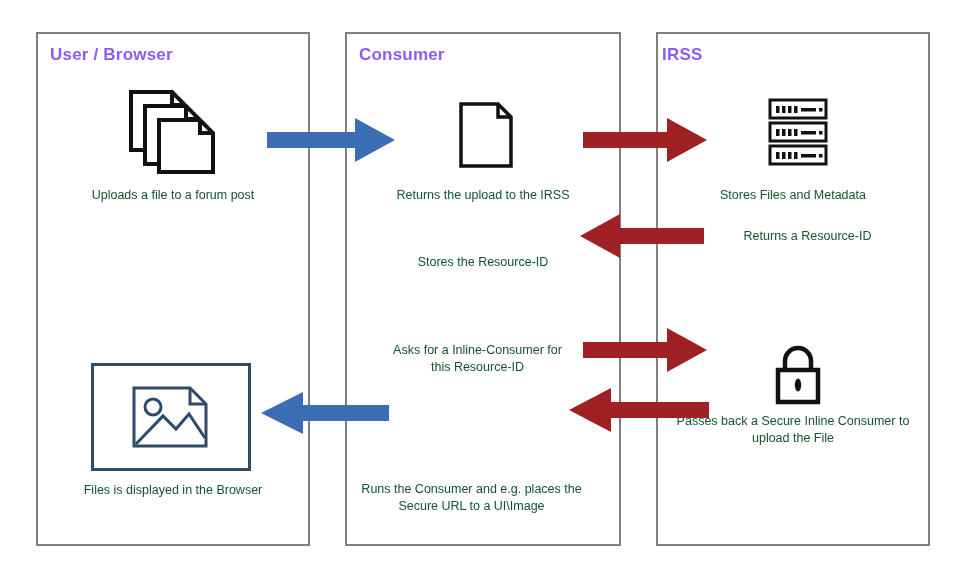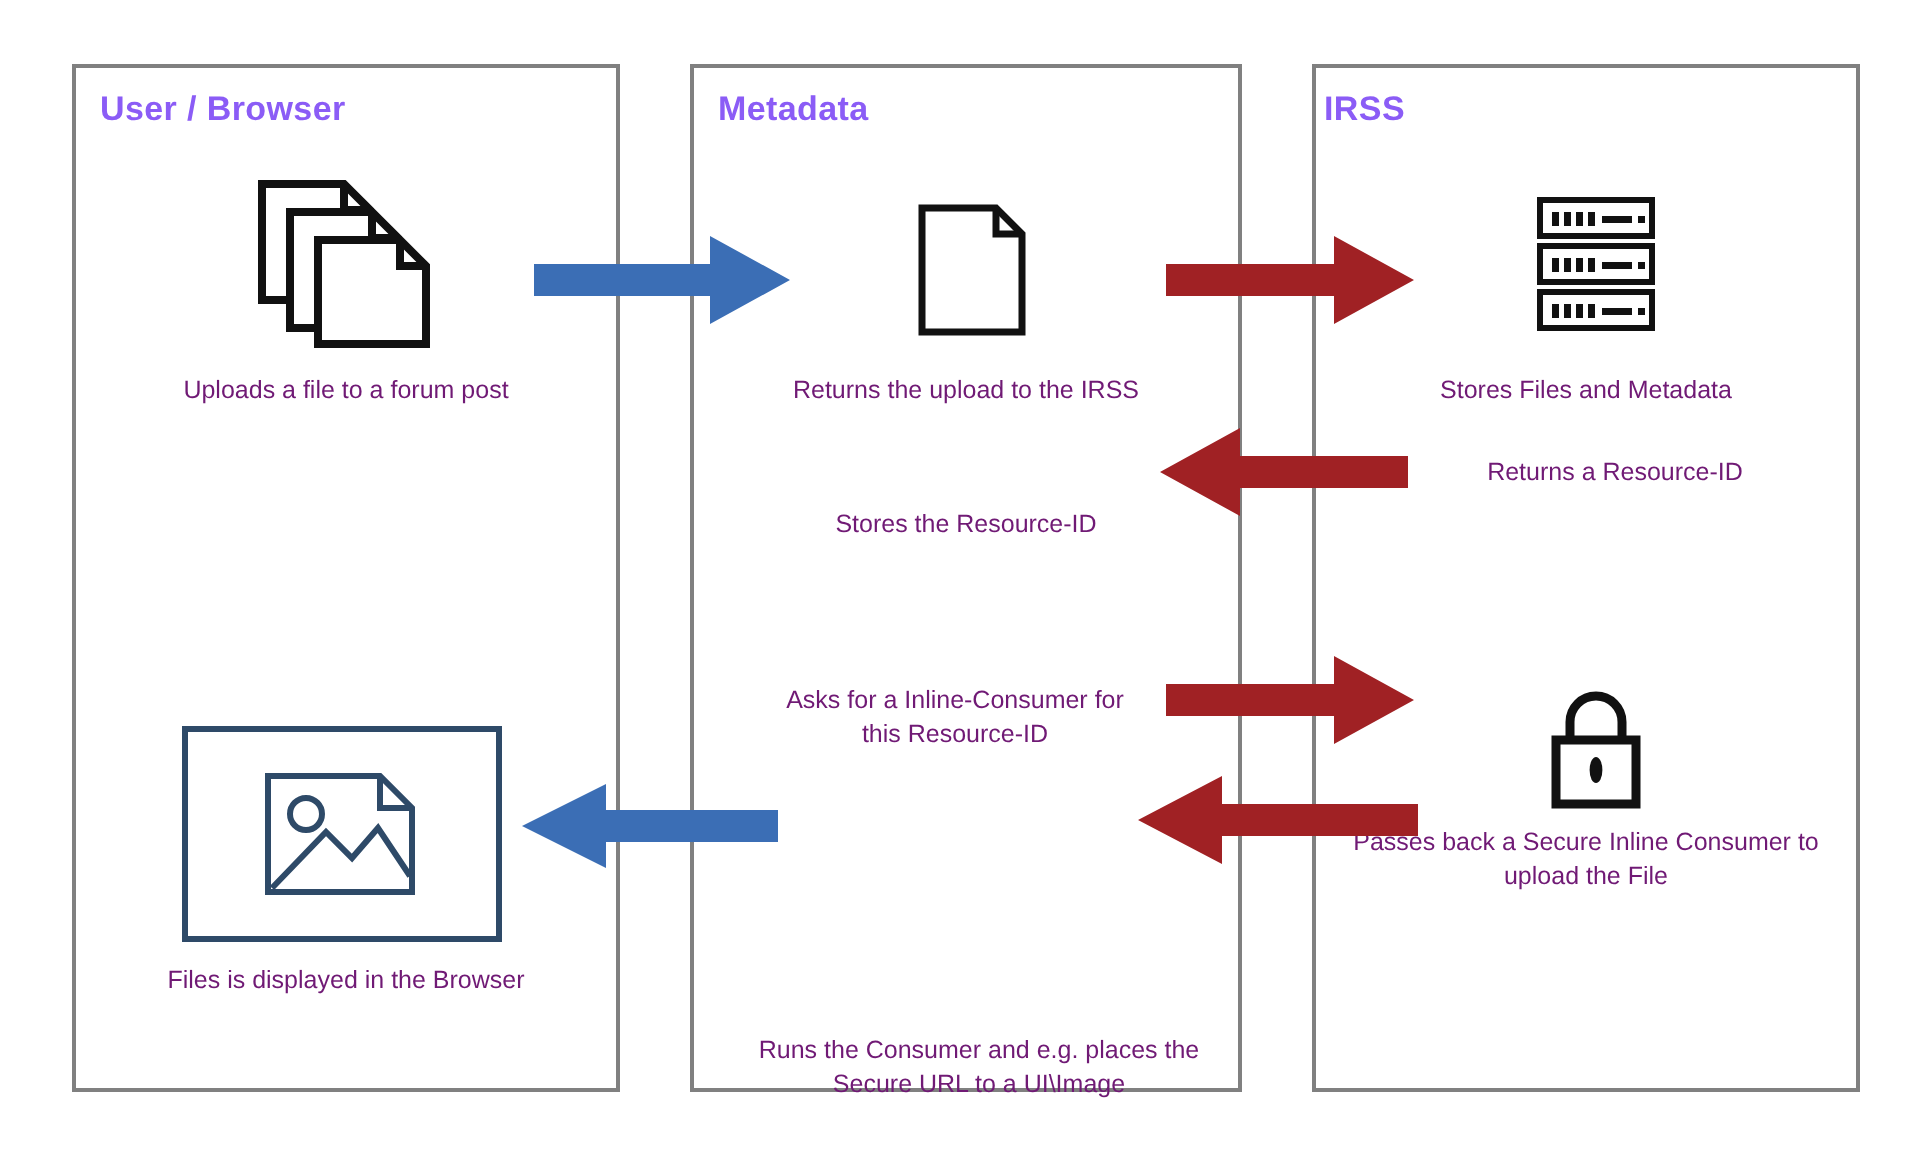--- a/index.html
+++ b/index.html
@@ -34,21 +34,21 @@
     letter-spacing: .2px;
     color: #8b5cf6;
     white-space: nowrap;
   }
 
   
   .caption {
     position: absolute;
     font-size: 12.5px;
     line-height: 17px;
-    color: #701a75;
+    color: #14532d;
     text-align: center;
     white-space: pre-line;
   }
 
   
   .arrow { position: absolute; }
   .arrow svg { display: block; }
 
   
   .icon { position: absolute; }
@@ -91,37 +91,37 @@
       <path d="M2 2 H58 L74 18 V60 H2 Z" fill="#ffffff" stroke="#2e4a68" stroke-width="3" stroke-linejoin="miter"></path>
       <path d="M58 2 L58 18 L74 18" fill="none" stroke="#2e4a68" stroke-width="3"></path>
       <circle cx="21" cy="21" r="8" fill="#ffffff" stroke="#2e4a68" stroke-width="3"></circle>
       <path d="M4 58 L31 30 L44 43 L57 28 L73 52" fill="none" stroke="#2e4a68" stroke-width="3" stroke-linejoin="miter"></path>
     </svg>
   </div>
 
   <div class="caption" style="left:56px; top:482px; width:234px;">Files is displayed in the Browser</div>
 
   <div class="lane" style="left:345px; top:32px; width:276px; height:514px;"></div>
-  <div class="lane-title" style="left:359px; top:45px;">Metadata</div>
+  <div class="lane-title" style="left:359px; top:45px;">Consumer</div>
 
   <div class="icon" style="left:458px; top:101px;">
     <svg width="56" height="68" viewBox="0 0 56 68">
       <path d="M3 3 H40 L53 16 V65 H3 Z" fill="#ffffff" stroke="#111111" stroke-width="3.5" stroke-linejoin="miter"></path>
       <path d="M40 3 L40 16 L53 16" fill="none" stroke="#111111" stroke-width="3.5"></path>
     </svg>
   </div>
 
   <div class="caption" style="left:363px; top:187px; width:240px;">Returns the upload to the IRSS</div>
 
   <div class="caption" style="left:363px; top:254px; width:240px;text-align:center;">Stores the Resource-ID</div>
 
   <div class="caption" style="left:370px; top:342px; width:215px;">Asks for a Inline-Consumer for
 this Resource-ID</div>
 
-  <div class="caption" style="left:362px; top:481px; width:255px;margin-top:36px;">Runs the Consumer and e.g. places the
+  <div class="caption" style="left:344px; top:481px; width:255px;">Runs the Consumer and e.g. places the
 Secure URL to a UI\Image</div>
 
   <div class="lane" style="left:656px; top:32px; width:274px; height:514px;"></div>
   <div class="lane-title" style="left:662px; top:45px;">IRSS</div>
 
   <div class="icon" style="left:767px; top:97px;">
     <svg width="62" height="72" viewBox="0 0 62 72">
       <g stroke="#111111" stroke-width="3" fill="#ffffff">
         <rect x="3" y="3" width="56" height="18"></rect>
         <rect x="3" y="26" width="56" height="18"></rect>

